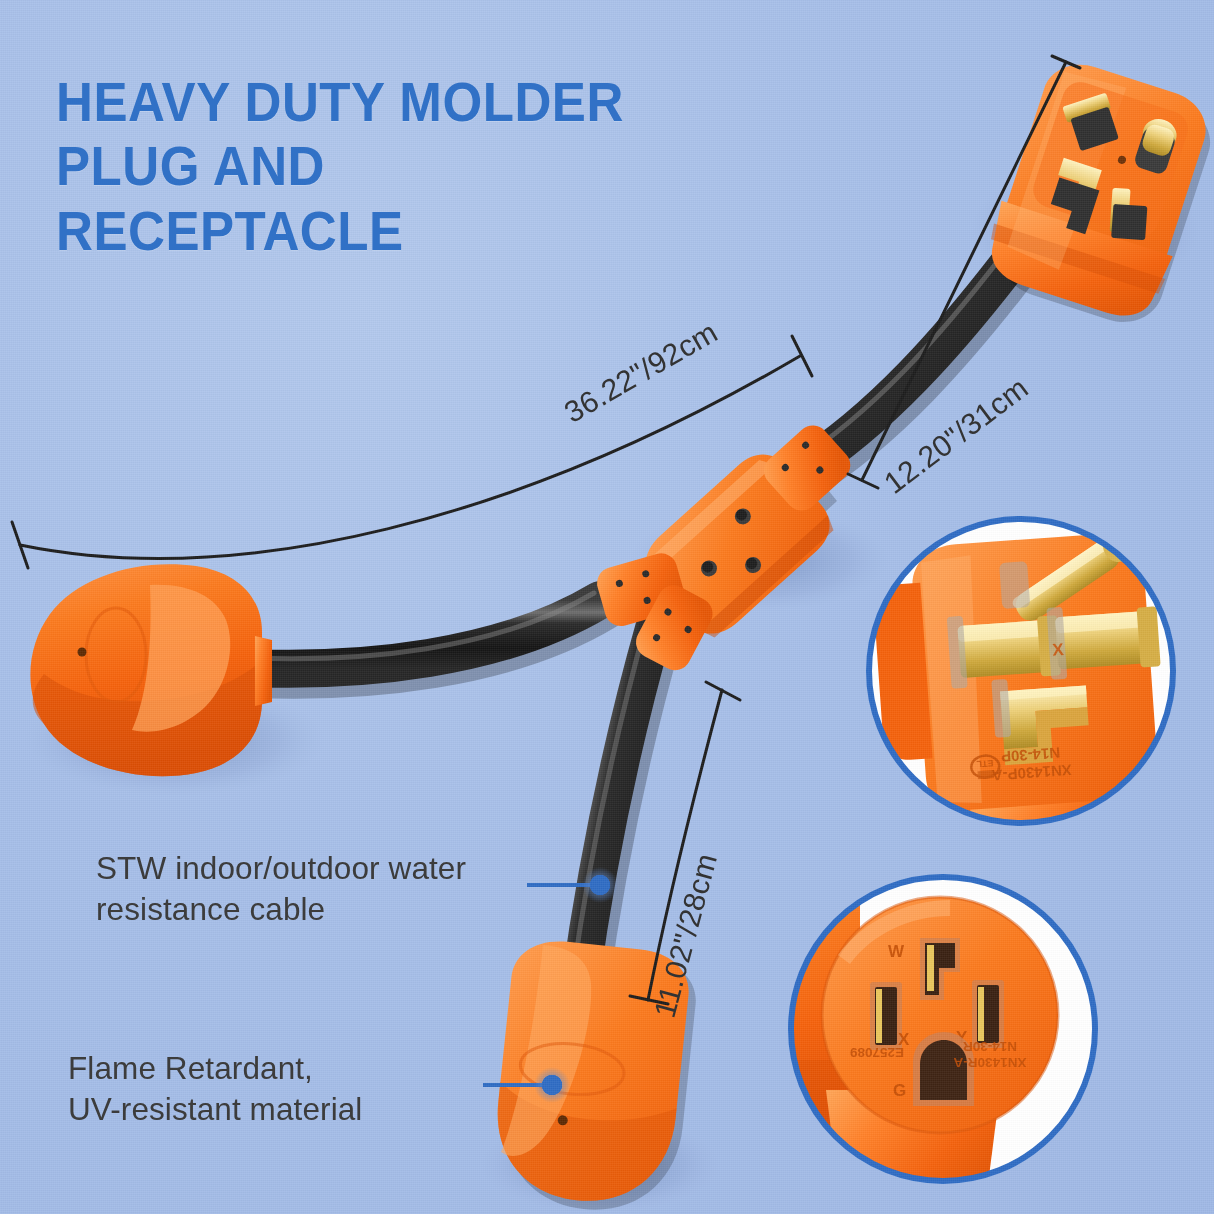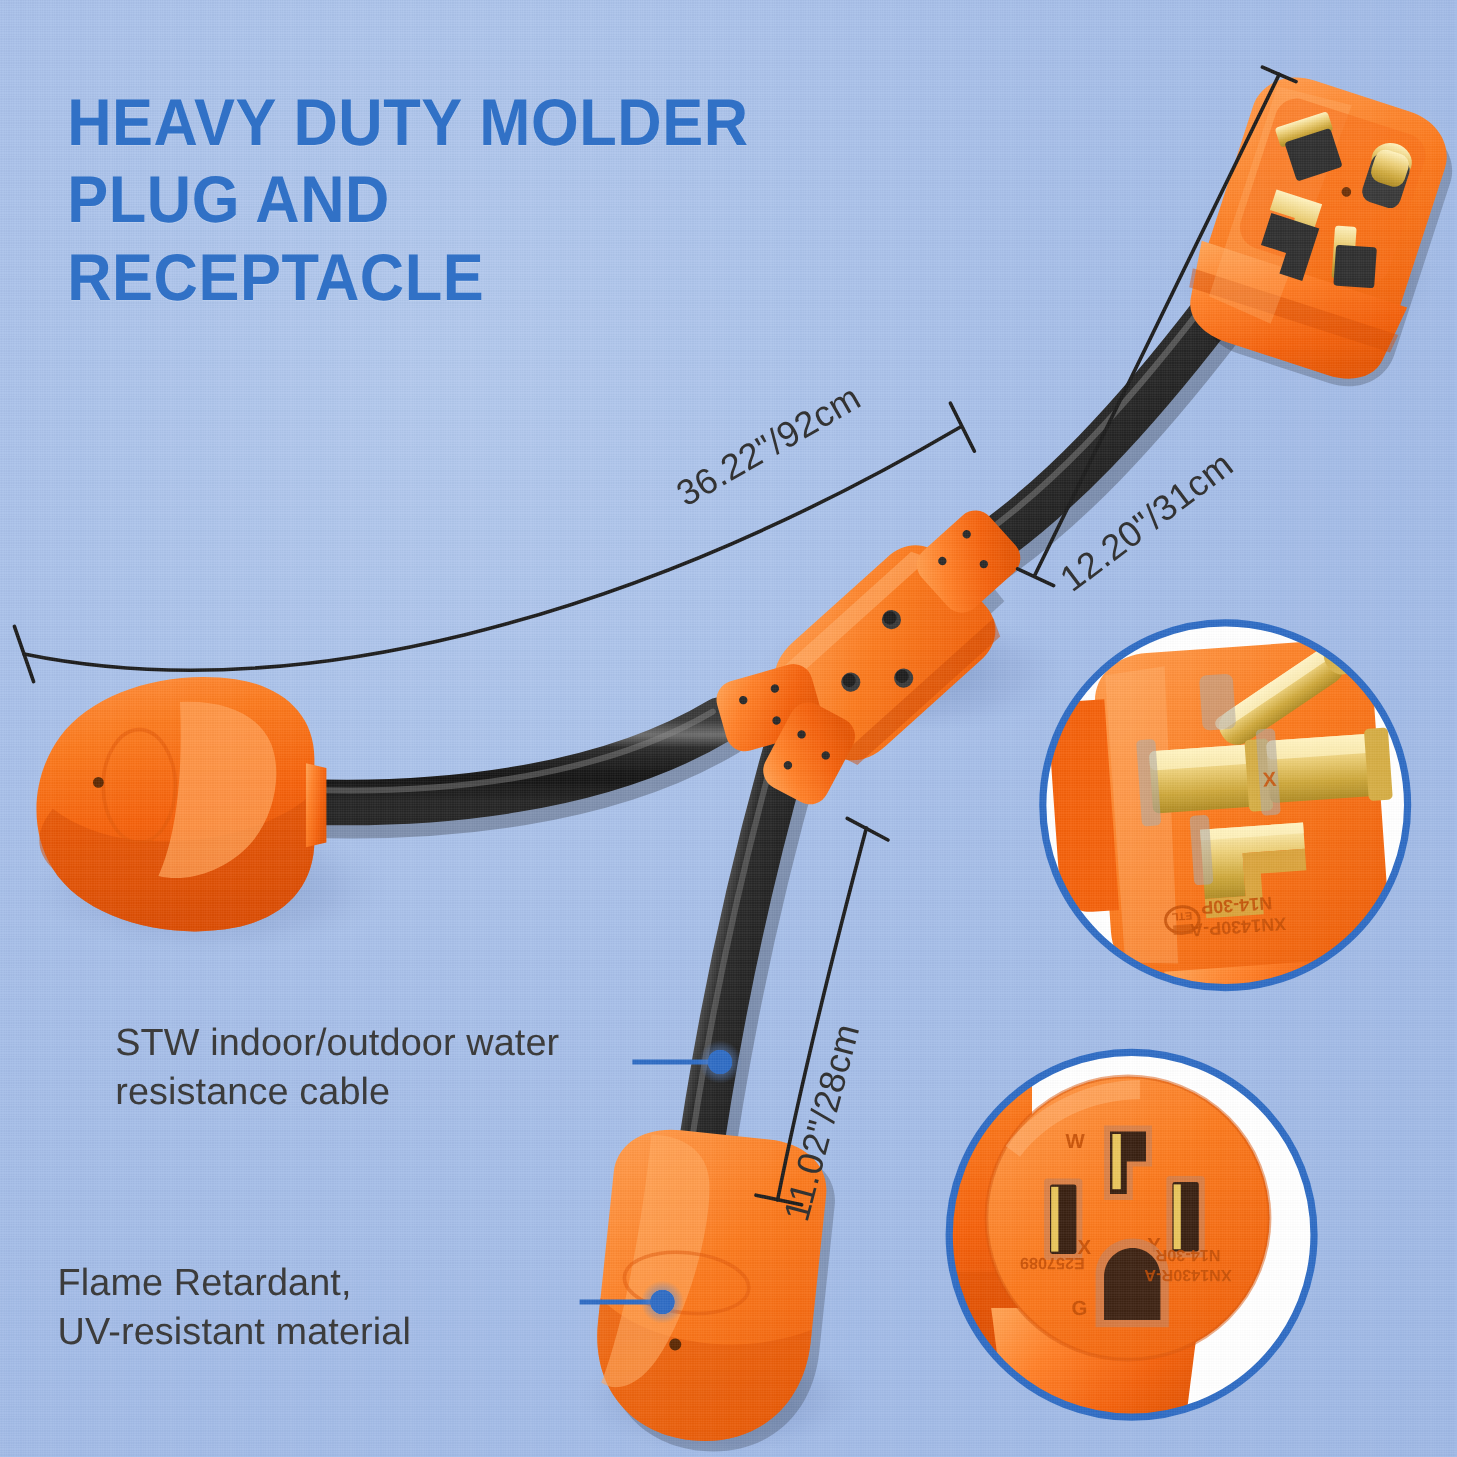--- a/index.html
+++ b/index.html
@@ -47,21 +47,21 @@
   
   .feature{
     position:absolute;
     color:#3c3c3c;
     font-size:31.5px;
     line-height:1.30;
     white-space:pre-line;
     letter-spacing:.1px;
   }
   #feature-1{ left:56px; top:848px; width:500px;margin-left:40px; }
-  #feature-2{ left:48px; top:1048px; width:430px; }
+  #feature-2{ left:68px; top:1048px; width:430px; }
 
   
   .dim-label{
     position:absolute;
     color:#333333;
     font-size:30px;
     white-space:nowrap;
     letter-spacing:.3px;
   }
   #dim-36{ left:567px; top:398px; transform:rotate(-30deg); transform-origin:left center; }

